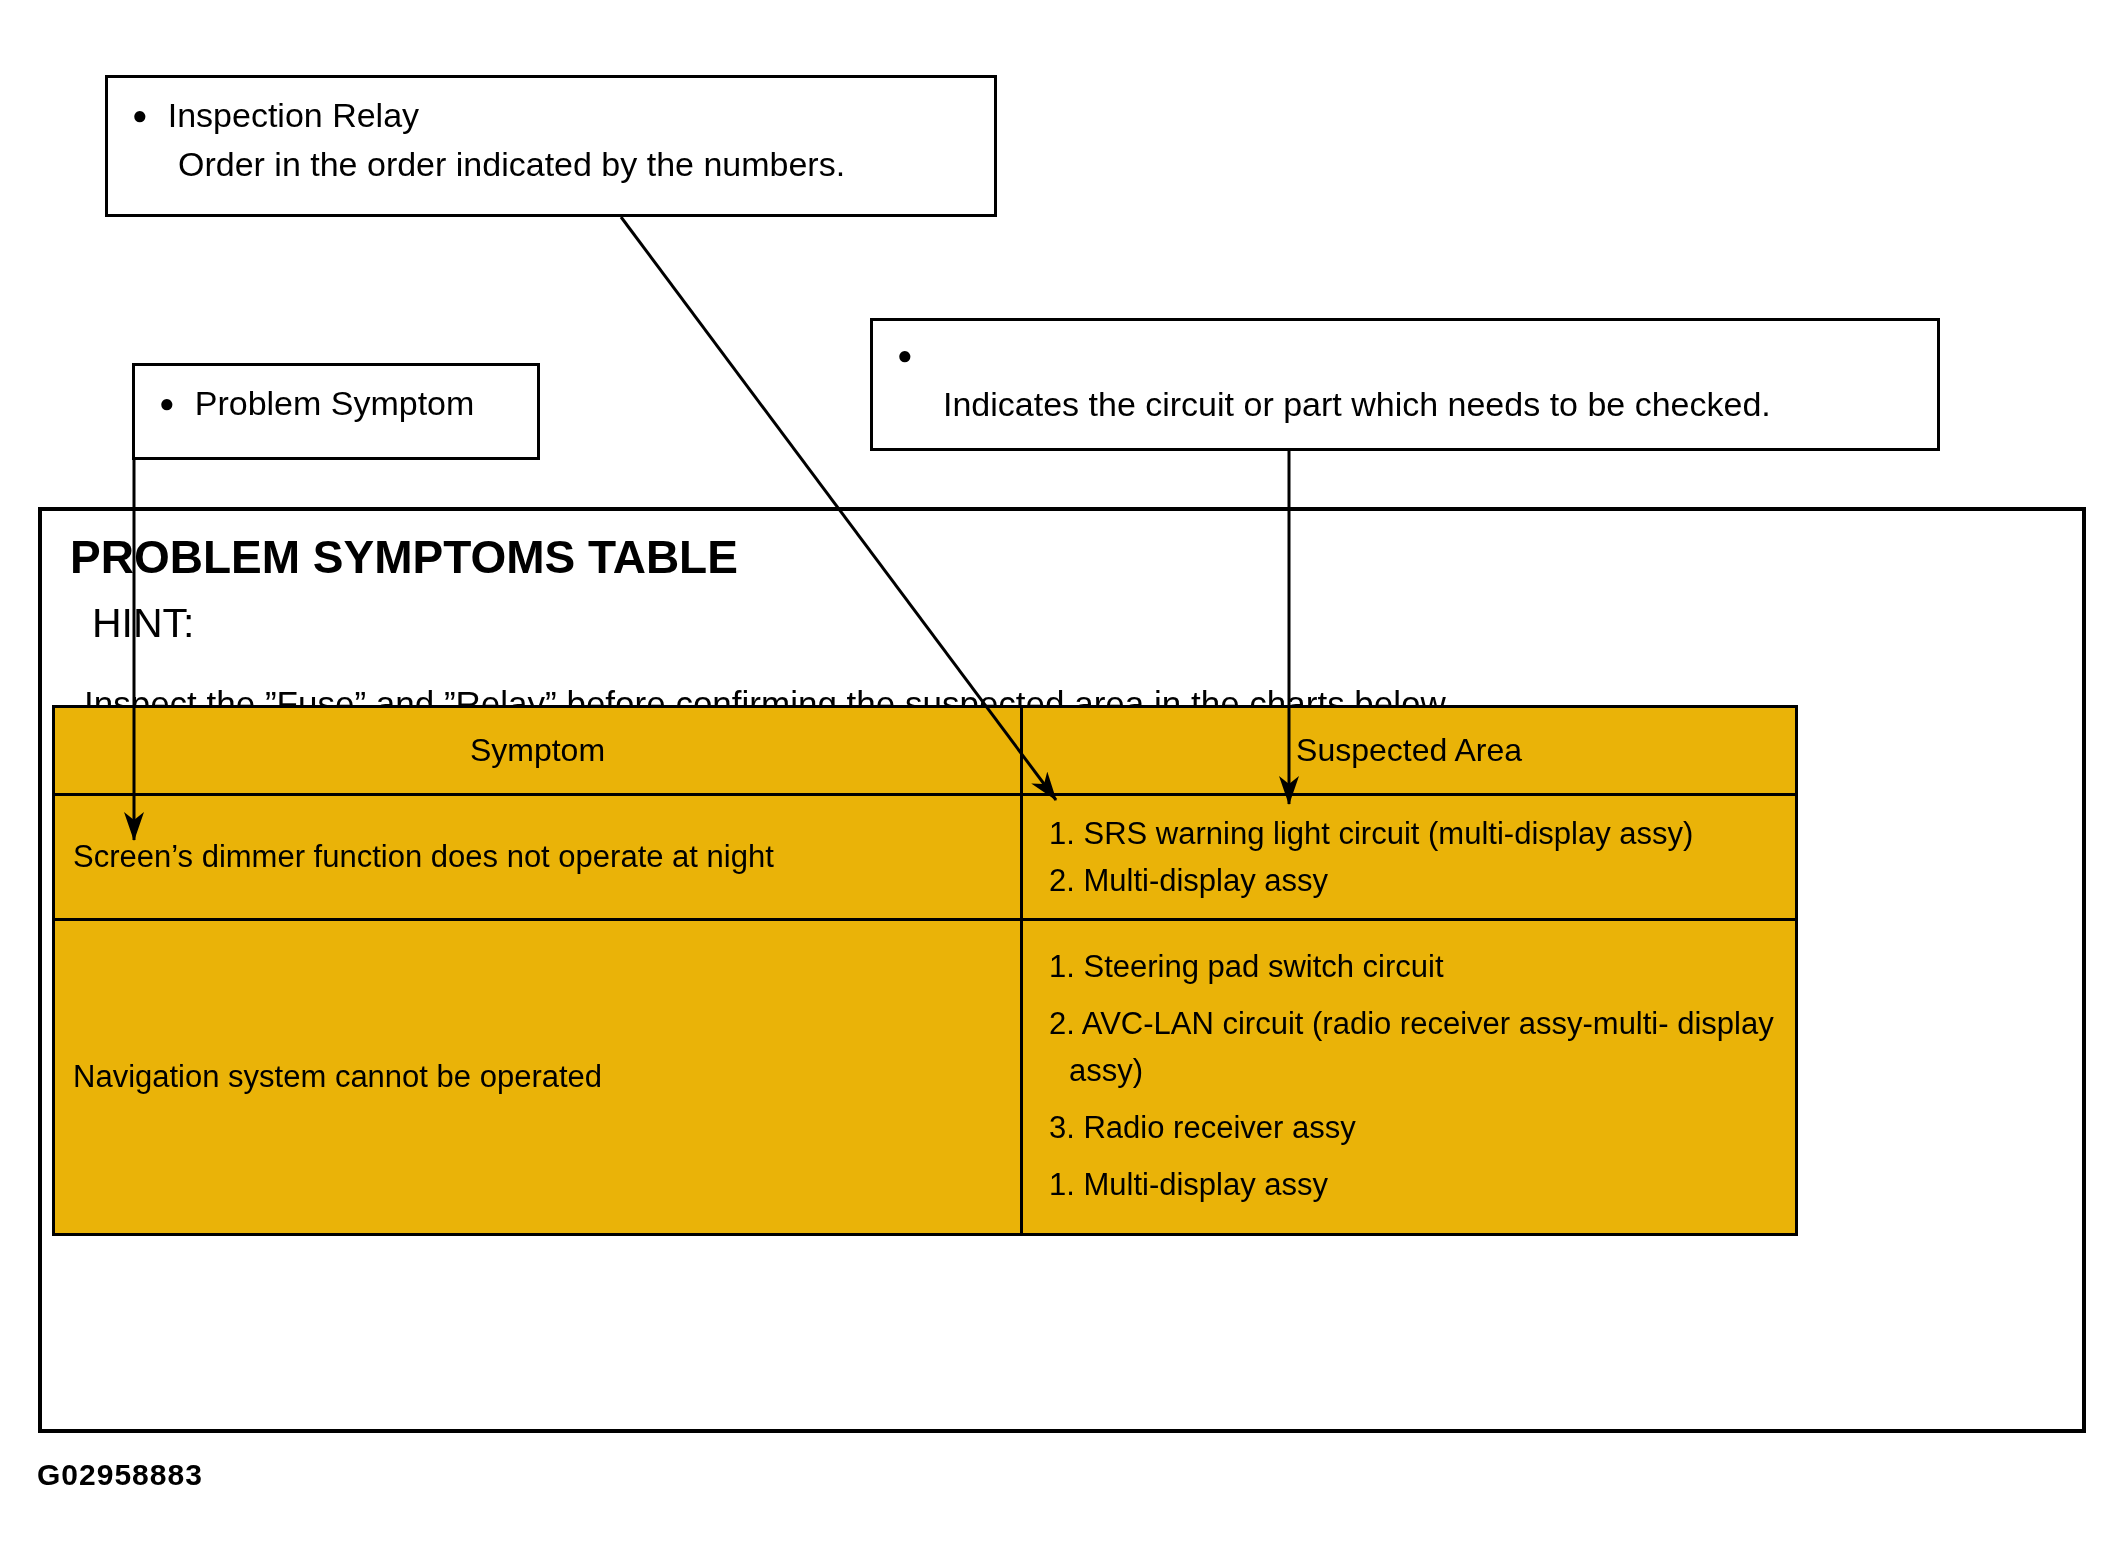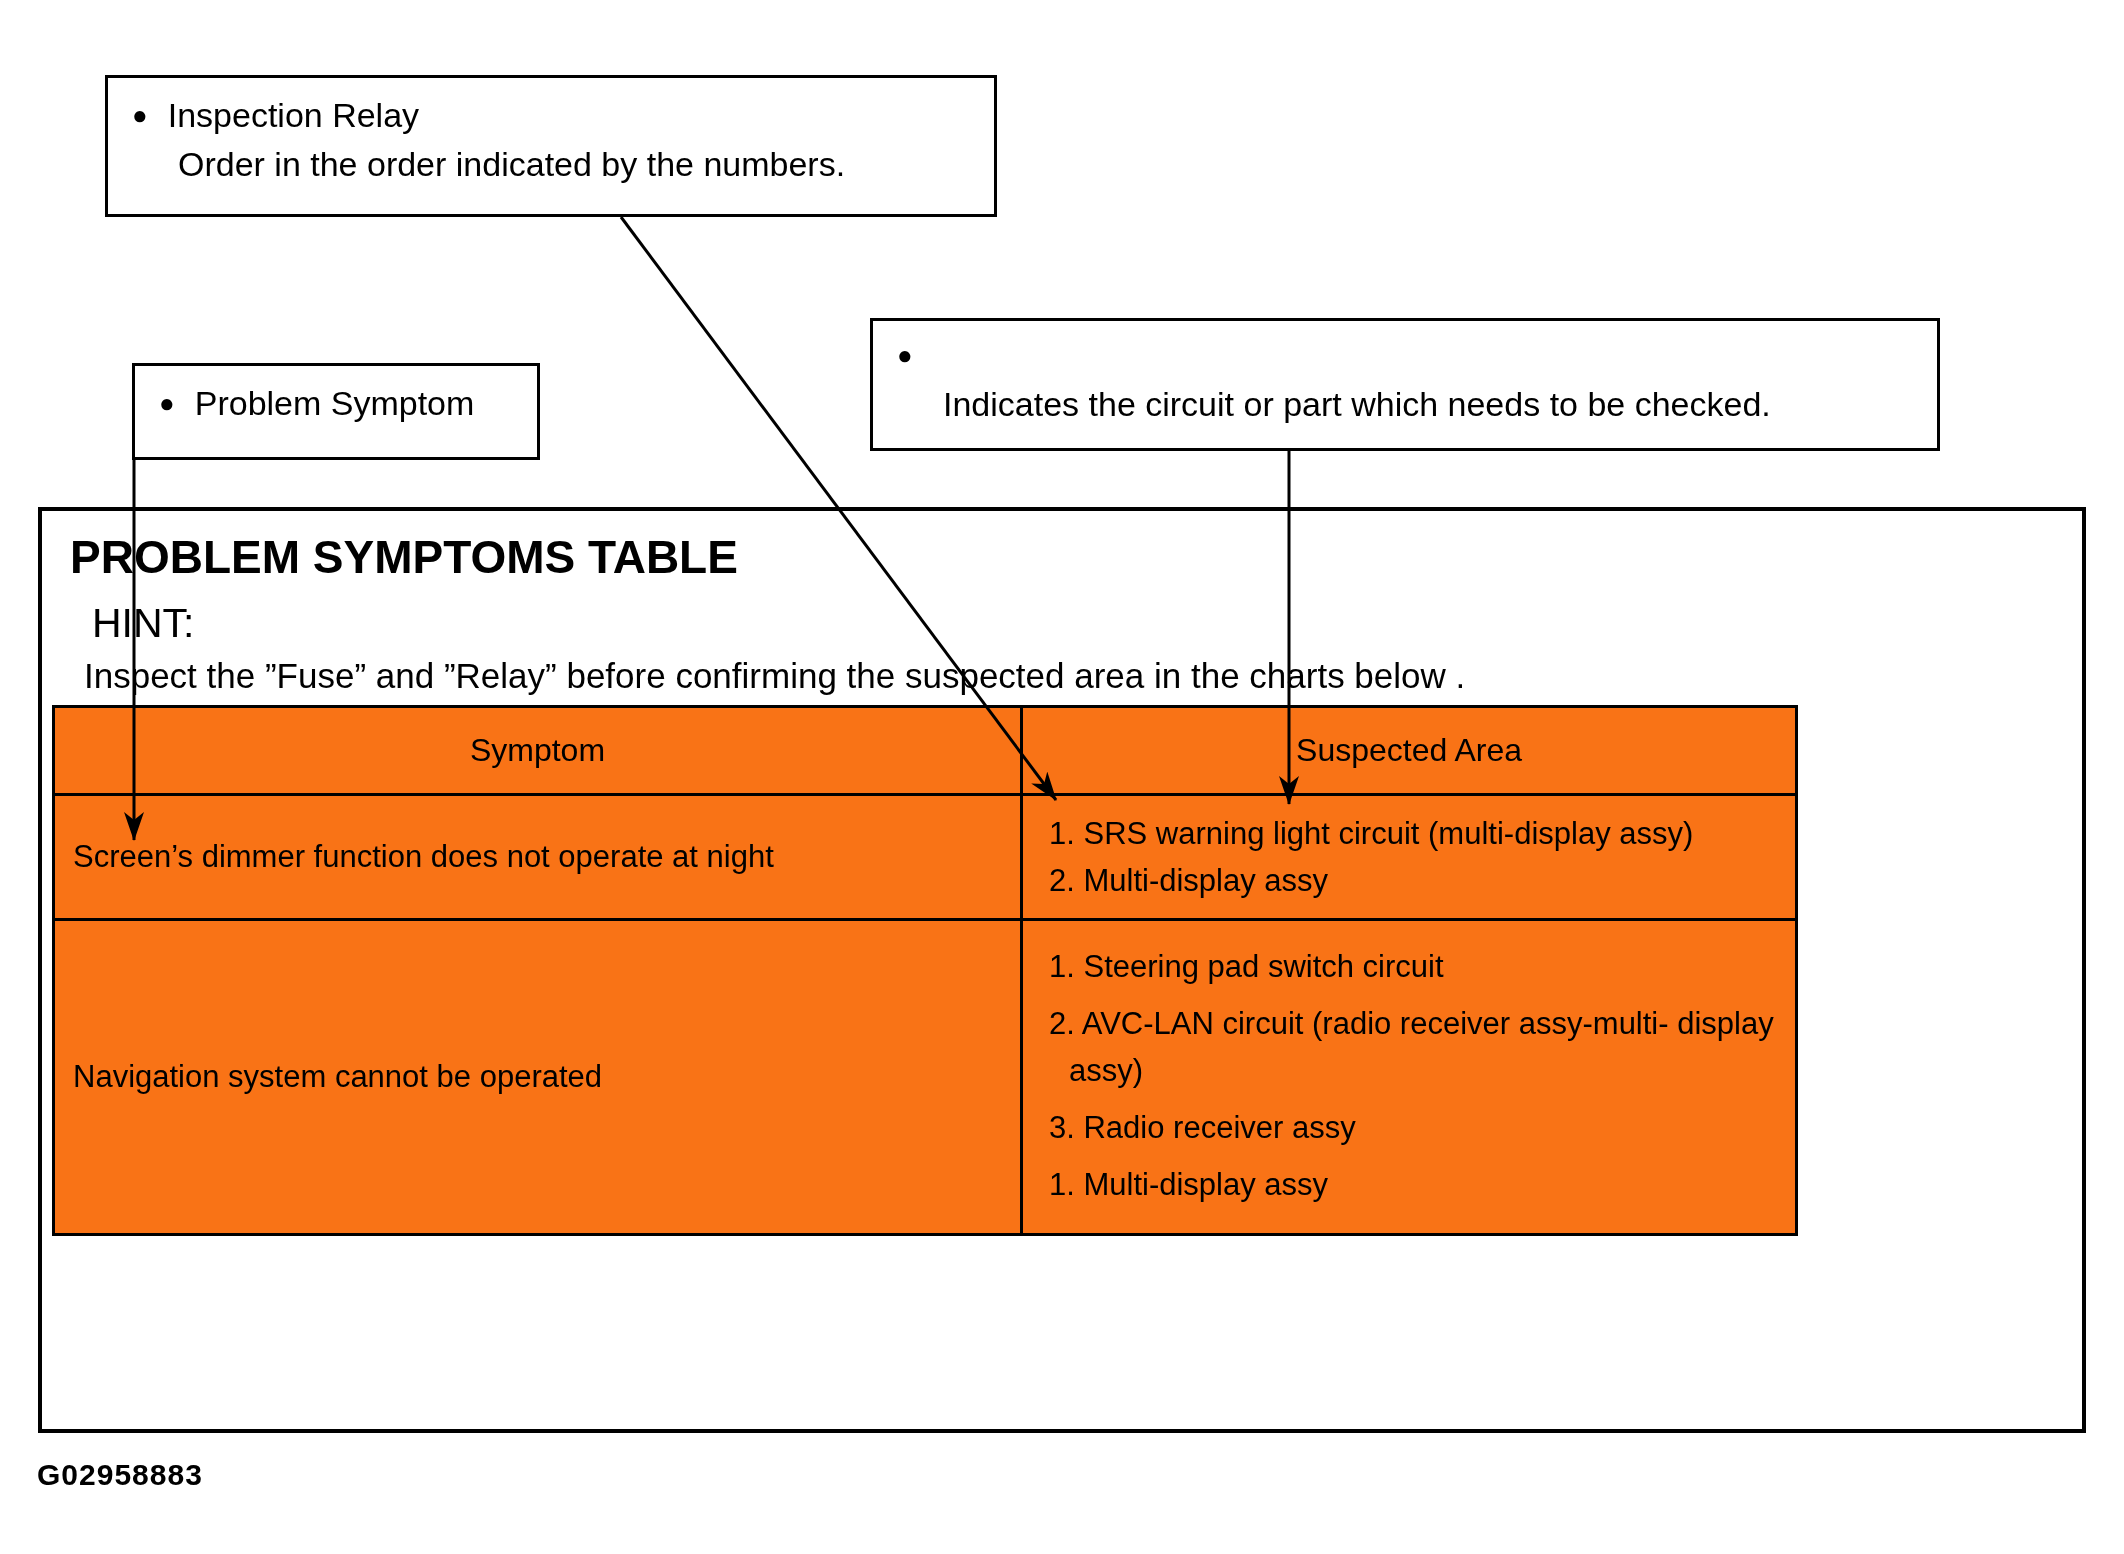--- a/index.html
+++ b/index.html
@@ -33,28 +33,28 @@
     border:4px solid #000; background:#fff; box-sizing:border-box;
   }
   .panel-title {
     position:absolute; left:70px; top:530px;
     font-size:46px; font-weight:bold; letter-spacing:0px;
   }
   .hint-label {
     position:absolute; left:92px; top:600px; font-size:41px;
   }
   .hint-text {
-    position:absolute; left:84px; top:656px; font-size:35px; white-space:nowrap;
+    position:absolute; left:84px; top:684px; font-size:35px; white-space:nowrap;
   }
 
   
   table.sym {
     position:absolute; left:52px; top:705px; width:1743px;
     border-collapse:collapse; table-layout:fixed;
-    font-size:31px; background:#f97316;
+    font-size:31px; background:#eab308;
   }
   table.sym td { border:3px solid #000; vertical-align:middle; }
   tr.hdr   { height:88px; }
   tr.row-a { height:125px; }
   tr.row-b { height:125px; }
   tr.row-c { height:315px; }
   td.hcell { text-align:center; font-size:32px; }
   td.symcell { padding-left:18px; }
   td.areacell { padding:10px 10px 10px 26px; }
   .area-item { margin-left:20px; text-indent:-20px; line-height:47px; }

